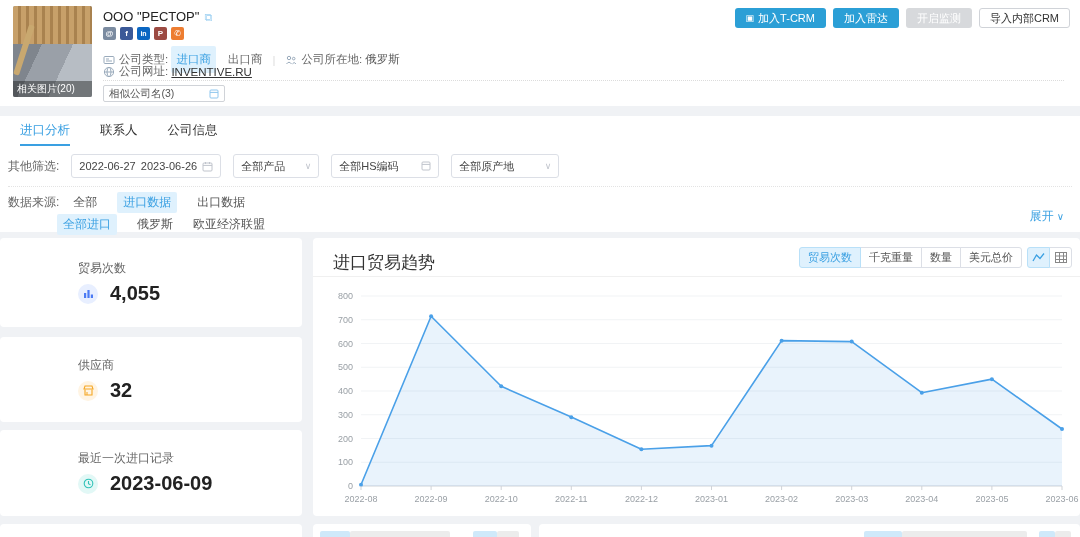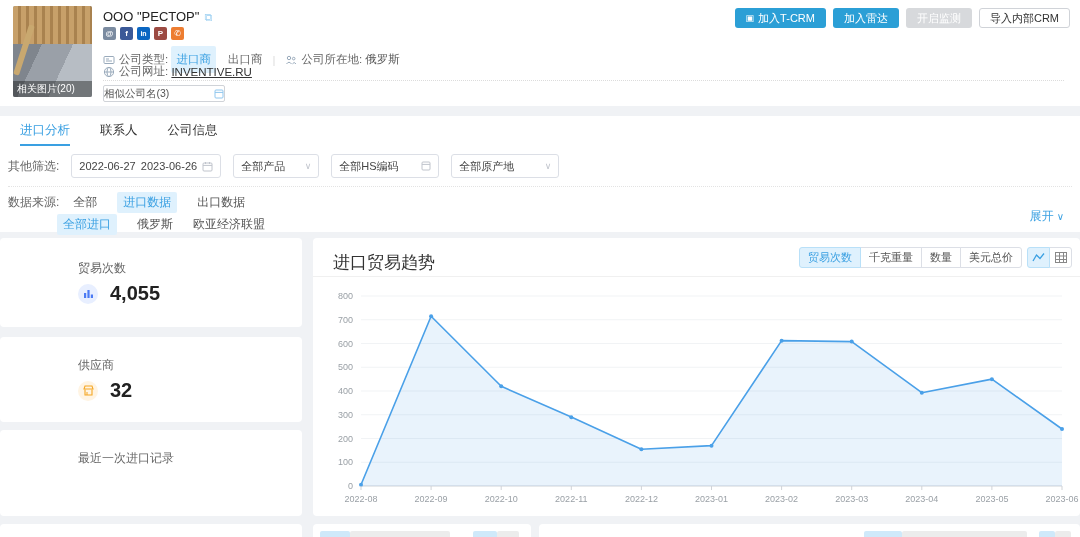--- a/index.html
+++ b/index.html
@@ -27,21 +27,21 @@
 
   .meta-row { position:absolute; left:103px; display:flex; align-items:center; font-size:11.5px; color:#666; white-space:nowrap; }
   .meta-row svg { margin-right:4px; }
   .chip { background:#dff1fd; color:#3aa0e2; padding:6px 5px; border-radius:2px; }
   .meta-sep { color:#ddd; margin:0 10px; }
   .site { color:#333; text-decoration:underline; }
 
   .dotline { position:absolute; left:103px; right:16px; top:80px; border-top:1px dotted #dcdcdc; }
   .similar-select { position:absolute; left:103px; top:85px; width:122px; height:17px; border:1px solid #d0d3d8;
     border-radius:2px; font-size:10.5px; color:#555; display:flex; align-items:center; justify-content:space-between;
-    padding:0 0; background:#fff; cursor:pointer; }
+    padding:0 5px; background:#fff; cursor:pointer; }
 
   .actions { position:absolute; top:8px; right:10px; display:flex; gap:7px; }
   .btn { height:20px; padding:0 10px; border-radius:3px; font-size:11px; display:flex; align-items:center; gap:4px;
     cursor:pointer; border:1px solid transparent; white-space:nowrap; }
   .btn.primary { background:#2b9fd6; color:#fff; }
   .btn.disabled { background:#d7d9dc; color:#fff; }
   .btn.outline { background:#fff; border-color:#d0d3d8; color:#333; }
   .btn .mini-ic { font-size:9px; }
 
   
@@ -256,20 +256,29 @@
           <path d="M2 4.5 v5.5 h7 v-5.5" fill="none" stroke="#f5a623" stroke-width="1.1"></path>
           <line x1="4" y1="10" x2="4" y2="7" stroke="#f5a623"></line>
         </svg>
     </span>
     <span class="sval">32</span>
   </div>
 </div>
 
 <div class="scard" style="top:430px; height:86px">
   <div class="slabel" style="top:20px">最近一次进口记录</div>
+  <div class="svalrow" style="top:42px">
+    <span class="sicon" style="background:#e2f8f6">
+      <svg width="11" height="11" viewBox="0 0 11 11">
+          <circle cx="5.5" cy="5.5" r="4.3" fill="none" stroke="#2fc2b8" stroke-width="1.1"></circle>
+          <path d="M5.5 3 v2.7 l2 1.2" fill="none" stroke="#2fc2b8" stroke-width="1.1"></path>
+        </svg>
+    </span>
+    <span class="sval">2023-06-09</span>
+  </div>
 </div>
 
 <div class="sliver" style="left:0; width:302px"></div>
 
 <div class="chart-card">
   <div class="chart-title">进口贸易趋势</div>
 
   <div class="metric-group">
     <div class="mbtn on">贸易次数</div>
     <div class="mbtn">千克重量</div>

